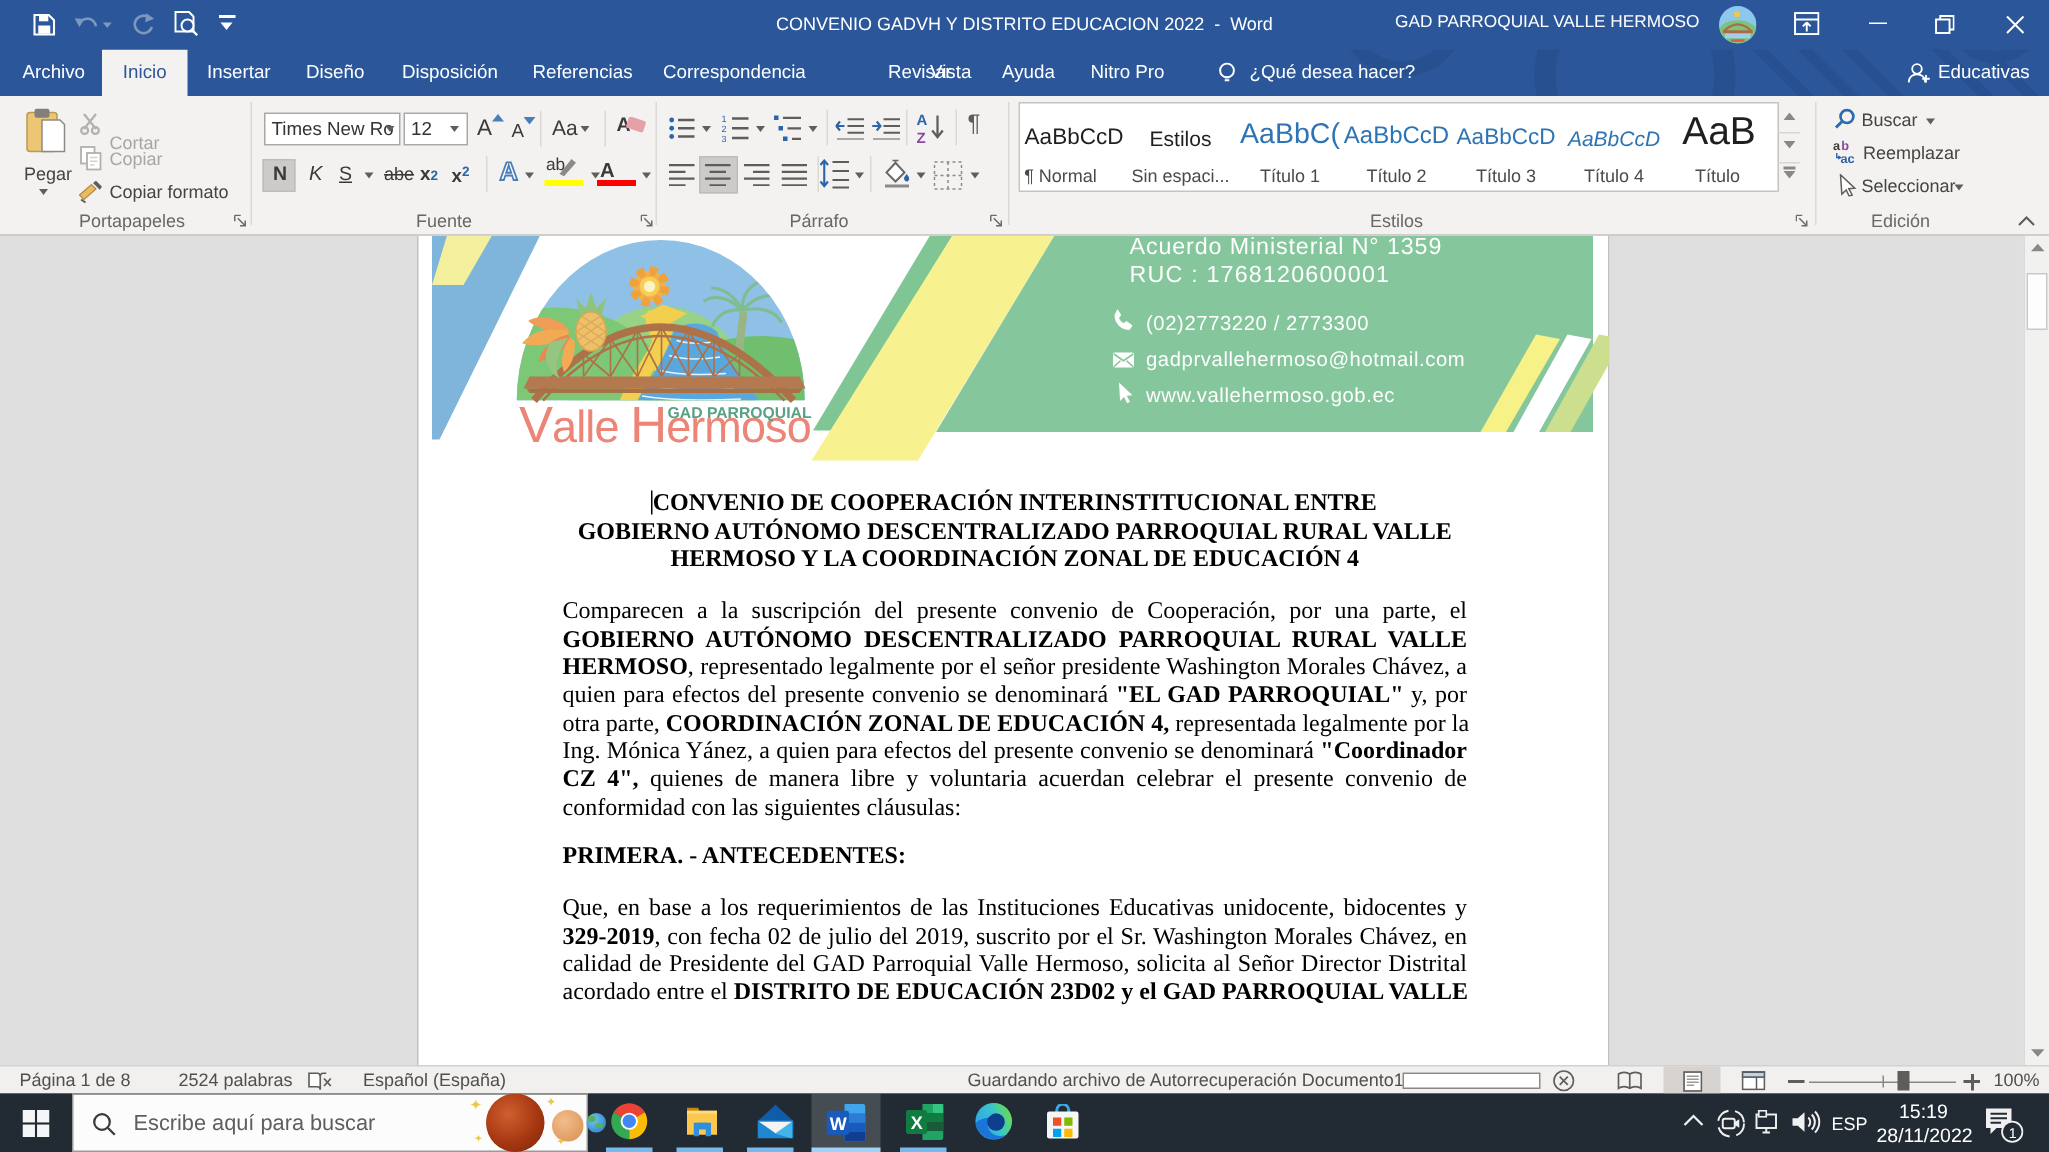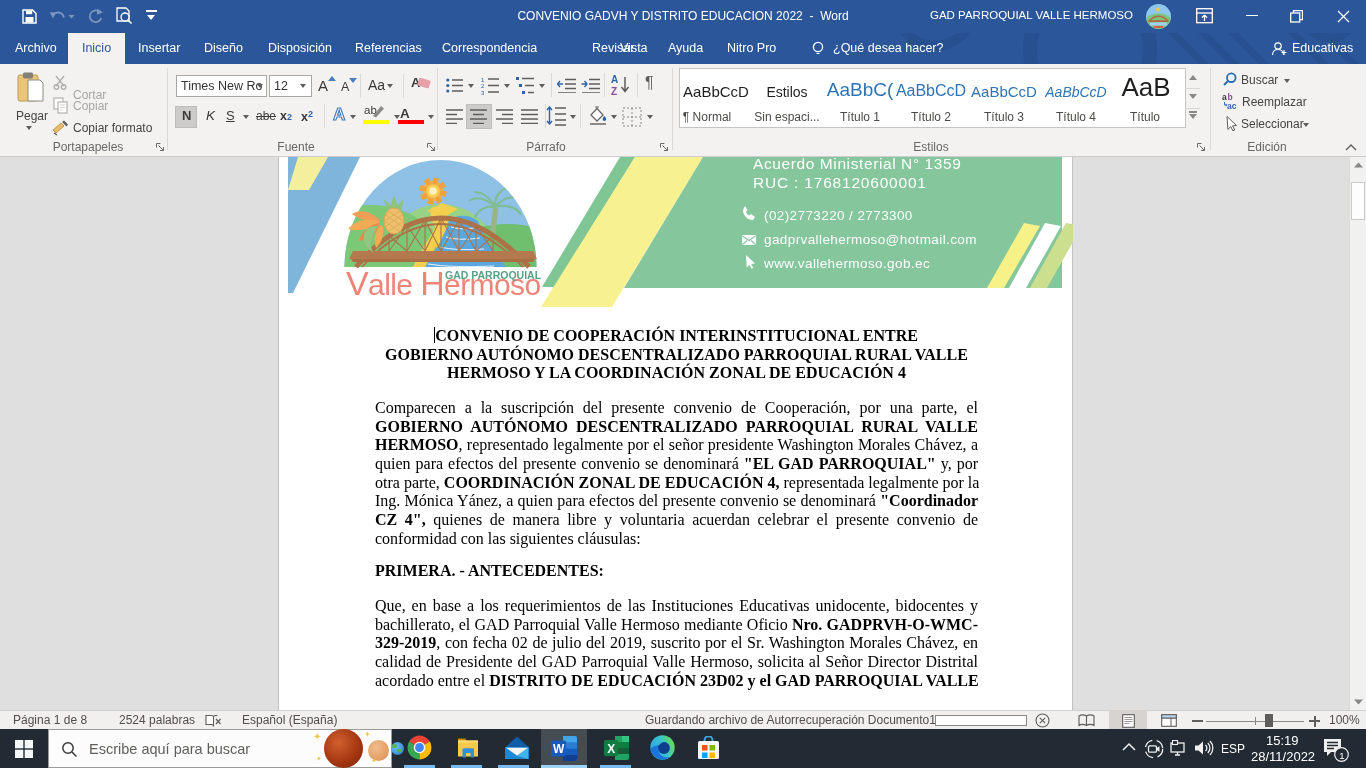--- a/index.html
+++ b/index.html
@@ -486,21 +486,20 @@
       <div class="jline">otra parte, <b>COORDINACIÓN ZONAL DE EDUCACIÓN 4,</b> representada legalmente por la</div>
       <div class="jline">Ing. Mónica Yánez, a quien para efectos del presente convenio se denominará <b>"Coordinador</b></div>
       <div class="jline"><b>CZ 4",</b> quienes de manera libre y voluntaria acuerdan celebrar el presente convenio de</div>
       <div class="lline">conformidad con las siguientes cláusulas:</div>
     </div>
     <div class="content" style="top:405px">
       <div class="lline"><b>PRIMERA. - ANTECEDENTES:</b></div>
     </div>
     <div class="content" style="top:440px">
       <div class="jline">Que, en base a los requerimientos de las Instituciones Educativas unidocente, bidocentes y</div>
-      <div class="jline">bachillerato, el GAD Parroquial Valle Hermoso mediante Oficio <b>Nro. GADPRVH-O-WMC-</b></div>
       <div class="jline"><b>329-2019</b>, con fecha 02 de julio del 2019, suscrito por el Sr. Washington Morales Chávez, en</div>
       <div class="jline">calidad de Presidente del GAD Parroquial Valle Hermoso, solicita al Señor Director Distrital</div>
       <div class="jline">acordado entre el <b>DISTRITO DE EDUCACIÓN 23D02 y el GAD PARROQUIAL VALLE</b></div>
     </div>
   </div>
   <div class="vscroll">
     <svg class="abs" style="left:4px;top:5px" width="9" height="6">
           <path d="M0 5.5 L4.5 0.5 L9 5.5 z" fill="#8a8886"></path>
         </svg>
     <div class="sthumb" style="top:25px;height:38px"></div>

